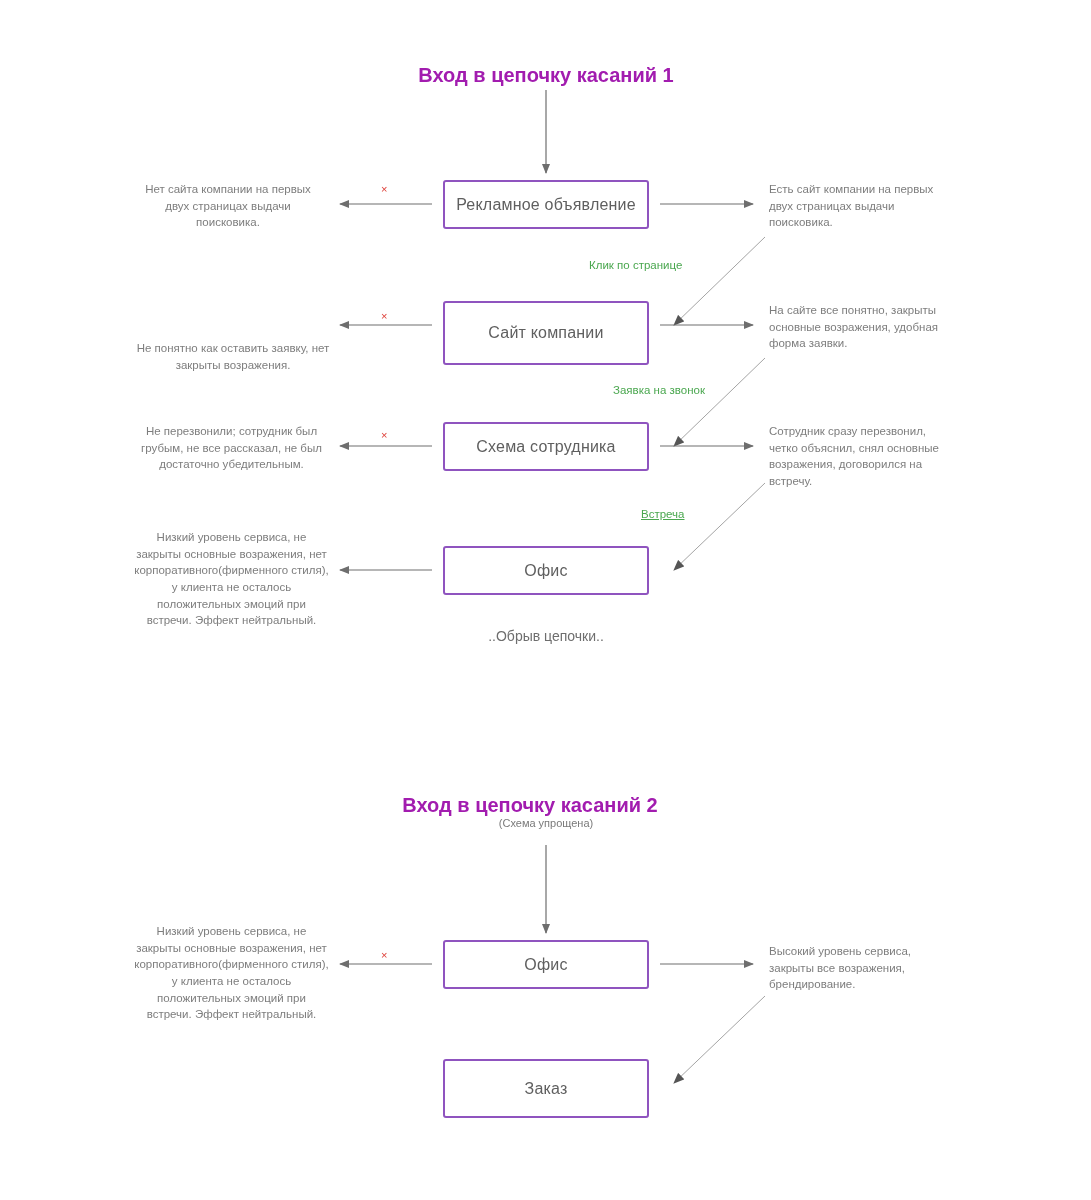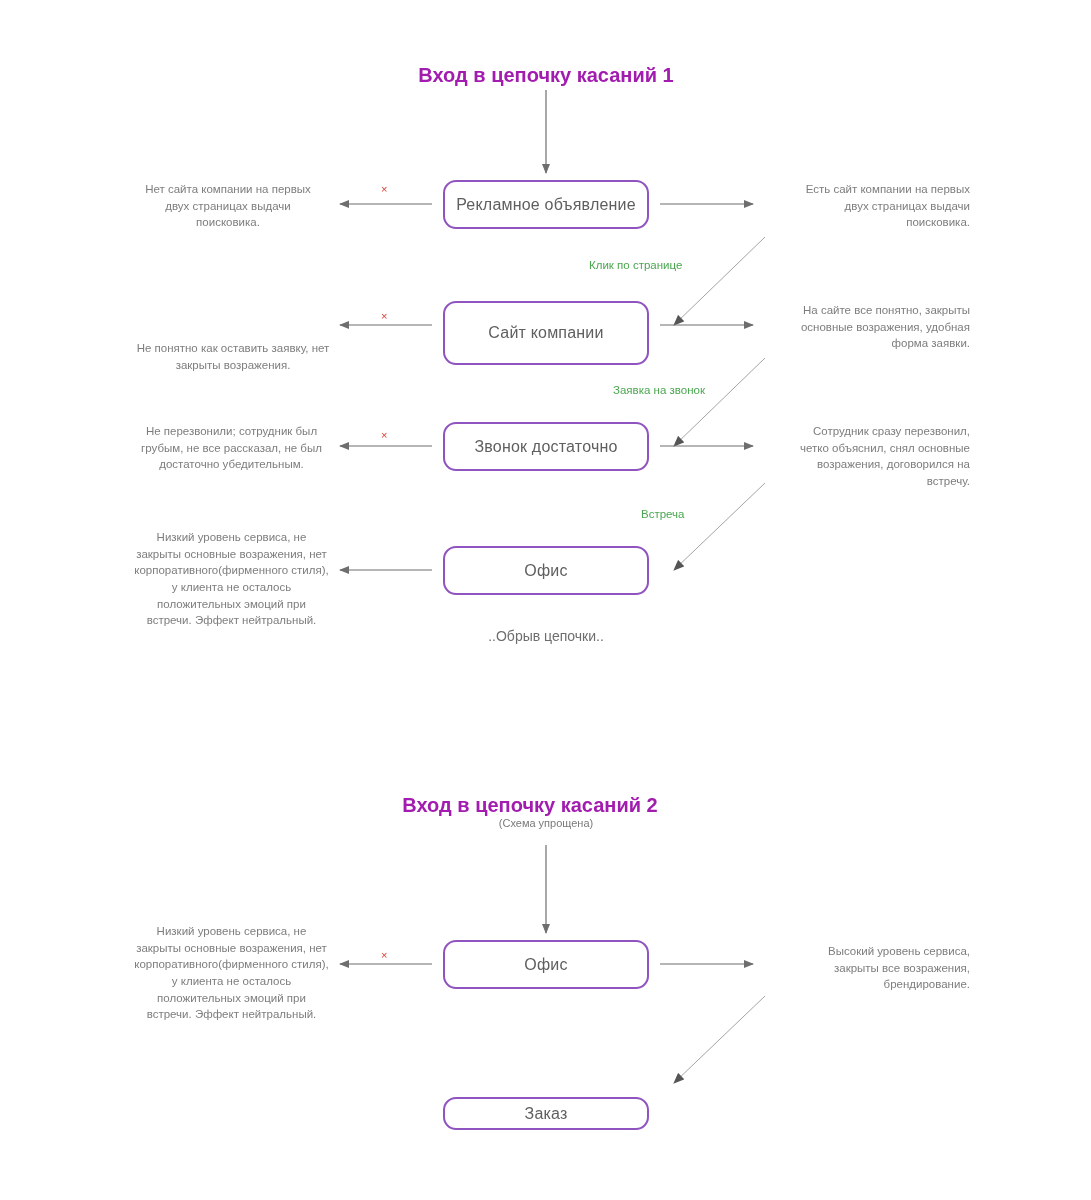--- a/index.html
+++ b/index.html
@@ -28,21 +28,21 @@
     width: 1091px;
     height: 1200px;
     pointer-events: none;
   }
 
   
   .node-box {
     position: absolute;
     box-sizing: border-box;
     border: 2px solid #8f54bf;
-    border-radius: 13px;
+    border-radius: 3px;
     background: #ffffff;
     display: flex;
     align-items: center;
     justify-content: center;
     font-size: 16px;
     color: #5f5f5f;
     letter-spacing: 0.2px;
   }
 
   
@@ -64,21 +64,21 @@
 
   
   .side-note {
     position: absolute;
     font-size: 11.5px;
     line-height: 1.45;
     color: #7d7d7d;
     text-align: center;
   }
   .side-note.left  { text-align: center; }
-  .side-note.right { text-align: right; margin-left: 16px; }
+  .side-note.right { text-align: left; }
 
   
   .edge-label {
     position: absolute;
     font-size: 11.5px;
     color: #4aa74f;
     white-space: nowrap;
     text-align: center;
   }
 
@@ -141,46 +141,46 @@
 
     <line x1="432" y1="964" x2="340" y2="964" stroke="#6e6e6e" stroke-width="1.2" marker-end="url(#ah)"></line>
     <line x1="660" y1="964" x2="753" y2="964" stroke="#6e6e6e" stroke-width="1.2" marker-end="url(#ah)"></line>
     <line x1="765" y1="996" x2="674" y2="1083" stroke="#9a9a9a" stroke-width="0.9" marker-end="url(#ah-thin)"></line>
   </svg>
 
   <div class="section-title" style="left:346px; top:64px; width:400px;">Вход в цепочку касаний 1</div>
 
   <div class="node-box" style="left:443px; top:180px; width:206px; height:49px;">Рекламное объявление</div>
   <div class="node-box" style="left:443px; top:301px; width:206px; height:64px;">Сайт компании</div>
-  <div class="node-box" style="left:443px; top:422px; width:206px; height:49px;">Звонок достаточно</div>
+  <div class="node-box" style="left:443px; top:422px; width:206px; height:49px;">Схема сотрудника</div>
   <div class="node-box" style="left:443px; top:546px; width:206px; height:49px;">Офис</div>
 
   <div class="side-note left" style="left:133px; top:181px; width:190px;">Нет сайта компании на первых двух страницах выдачи поисковика.</div>
   <div class="side-note left" style="left:133px; top:309px; width:200px;margin-top:31px;">Не понятно как оставить заявку, нет закрыты возражения.</div>
   <div class="side-note left" style="left:133px; top:423px; width:197px;">Не перезвонили; сотрудник был грубым, не все рассказал, не был достаточно убедительным.</div>
   <div class="side-note left" style="left:133px; top:529px; width:197px;">Низкий уровень сервиса, не закрыты основные возражения, нет корпоративного(фирменного стиля), у клиента не осталось положительных эмоций при встречи. Эффект нейтральный.</div>
 
   <div class="side-note right" style="left:769px; top:181px; width:185px;">Есть сайт компании на первых двух страницах выдачи поисковика.</div>
   <div class="side-note right" style="left:769px; top:423px; width:185px;">Сотрудник сразу перезвонил, четко объяснил, снял основные возражения, договорился на встречу.</div>
   <div class="side-note right" style="left:769px; top:302px; width:185px;">На сайте все понятно, закрыты основные возражения, удобная форма заявки.</div>
 
   <div class="edge-label" style="left:589px; top:259px;">Клик по странице</div>
   <div class="edge-label" style="left:613px; top:384px;">Заявка на звонок</div>
-  <div class="edge-label" style="left:641px; top:508px;">Встреча</div>
+  <div class="edge-label" style="left:641px; top:508px;text-decoration:underline;">Встреча</div>
 
   <div class="cross-mark" style="left:381px; top:184px;">×</div>
   <div class="cross-mark" style="left:381px; top:311px;">×</div>
   <div class="cross-mark" style="left:381px; top:430px;">×</div>
 
   <div class="break-note" style="left:396px; top:628px; width:300px;">..Обрыв цепочки..</div>
 
   <div class="section-title" style="left:330px; top:794px; width:400px;text-align:center;">Вход в цепочку касаний 2</div>
   <div class="section-subtitle" style="left:346px; top:817px; width:400px;">(Схема упрощена)</div>
 
   <div class="node-box" style="left:443px; top:940px; width:206px; height:49px;">Офис</div>
-  <div class="node-box" style="left:443px; top:1059px; width:206px; height:33px;margin-top:38px;">Заказ</div>
+  <div class="node-box" style="left:443px; top:1059px; width:206px; height:59px;">Заказ</div>
 
   <div class="side-note left" style="left:133px; top:923px; width:197px;">Низкий уровень сервиса, не закрыты основные возражения, нет корпоративного(фирменного стиля), у клиента не осталось положительных эмоций при встречи. Эффект нейтральный.</div>
   <div class="side-note right" style="left:769px; top:943px; width:185px;">Высокий уровень сервиса, закрыты все возражения, брендирование.</div>
 
   <div class="cross-mark" style="left:381px; top:950px;">×</div>
 
 </div>
 
 </body></html>

